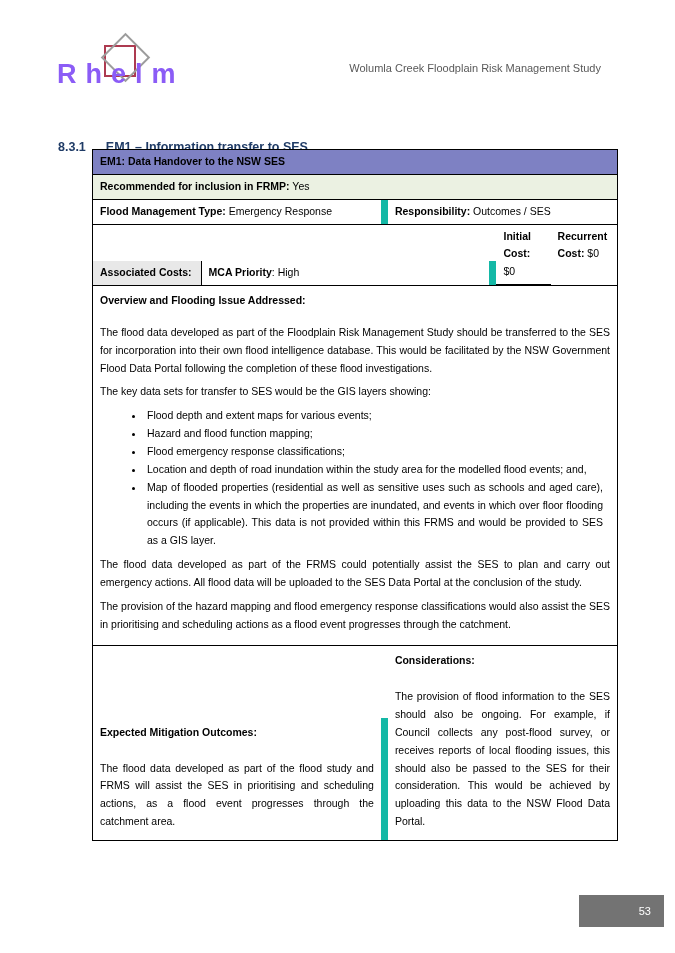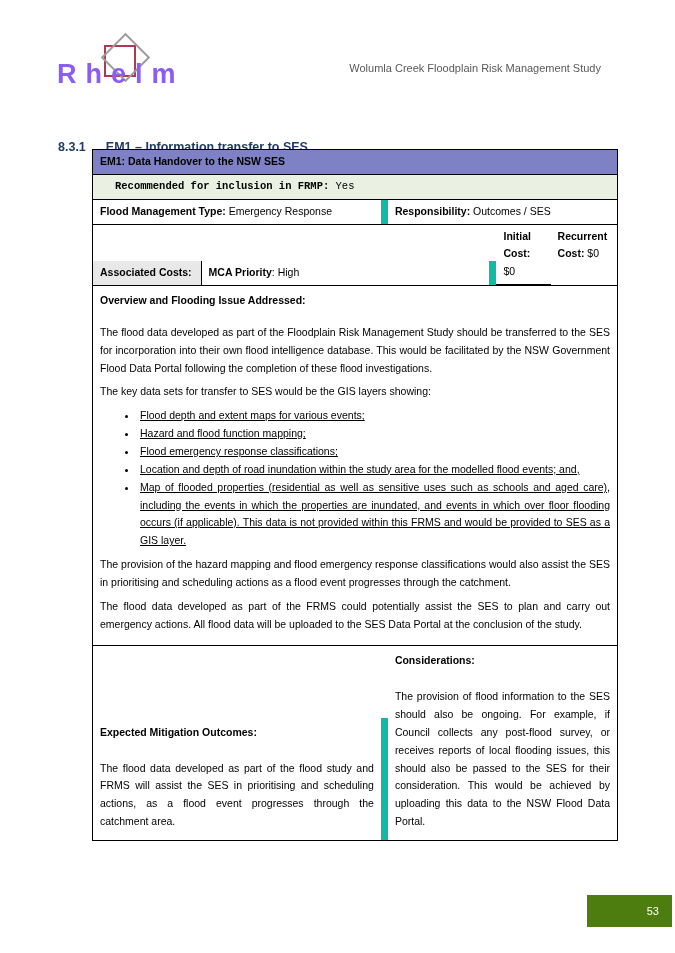--- a/index.html
+++ b/index.html
@@ -30,38 +30,38 @@
     box-sizing:border-box;
   }
   .doc-table *{box-sizing:border-box;}
   .row{display:flex;border-bottom:1px solid #000;align-items:flex-end;}
   .row:last-child{border-bottom:none;}
   .cell{padding:3px 7px;}
   .c1{width:296px;border-right:7px solid #14b8a6;}
   .c2{width:109px;border-right:1px solid #000;}
   .c23{width:230px;}
   .title-row{background:#7e81c3;font-weight:bold;padding:3px 7px;}
-  .frmp-row{background:#ebf1e2;padding:3px 22px;font-family:Liberation Mono, monospace;}
+  .frmp-row{background:#ebf1e2;padding:3px 7px;}
   .gray{background:#e8e8e8;display:flex;align-items:center;font-weight:bold;}
   .costcol{width:121px;display:flex;flex-direction:row;}
   .costcell{padding:3px 7px;border-bottom:1px solid #000;}
   .costcell:last-child{border-bottom:none;}
   b{font-weight:bold;}
   .justify{text-align:justify;}
   .overview-cell{padding:3px 7px 6px 7px;}
   .overview-cell p{margin:6px 0;}
   .overview-cell p.head{margin:3px 0 14px 0;}
-  ul.bullets{margin:6px 0;padding-left:38px;text-decoration:underline;}
+  ul.bullets{margin:6px 7px;padding-left:38px;}
   ul.bullets li{text-align:justify;padding-left:2px;}
   .bottom-cell p{margin:3px 0 18px 0;}
   .bottom-cell p.body{margin:9px 0 6px 0;}
   
   .page-box{
-    position:absolute;right:3px;bottom:26px;width:72px;height:32px;
-    background:#4d7c0f;color:#fff;font-size:11px;
+    position:absolute;right:11px;bottom:26px;width:72px;height:32px;
+    background:#737373;color:#fff;font-size:11px;
     display:flex;align-items:center;justify-content:flex-end;padding-right:13px;
   }
 </style>
 </head>
 <body>
 
 <div class="logo">
   <div class="sq"></div>
   <div class="dm"></div>
   <div class="word">Rhelm</div>
@@ -114,22 +114,22 @@
       <p class="head"><b>Overview and Flooding Issue Addressed:</b></p>
       <p class="justify">The flood data developed as part of the Floodplain Risk Management Study should be transferred to the SES for incorporation into their own flood intelligence database. This would be facilitated by the NSW Government Flood Data Portal following the completion of these flood investigations.</p>
       <p>The key data sets for transfer to SES would be the GIS layers showing:</p>
       <ul class="bullets">
         <li>Flood depth and extent maps for various events;</li>
         <li>Hazard and flood function mapping;</li>
         <li>Flood emergency response classifications;</li>
         <li>Location and depth of road inundation within the study area for the modelled flood events; and,</li>
         <li>Map of flooded properties (residential as well as sensitive uses such as schools and aged care), including the events in which the properties are inundated, and events in which over floor flooding occurs (if applicable). This data is not provided within this FRMS and would be provided to SES as a GIS layer.</li>
       </ul>
+      <p class="justify">The flood data developed as part of the FRMS could potentially assist the SES to plan and carry out emergency actions. All flood data will be uploaded to the SES Data Portal at the conclusion of the study.</p>
       <p class="justify">The provision of the hazard mapping and flood emergency response classifications would also assist the SES in prioritising and scheduling actions as a flood event progresses through the catchment.</p>
-      <p class="justify">The flood data developed as part of the FRMS could potentially assist the SES to plan and carry out emergency actions. All flood data will be uploaded to the SES Data Portal at the conclusion of the study.</p>
     </div>
   </div>
 
   <div class="row">
     <div class="cell c1 bottom-cell">
       <p><b>Expected Mitigation Outcomes:</b></p>
       <p class="justify body">The flood data developed as part of the flood study and FRMS will assist the SES in prioritising and scheduling actions, as a flood event progresses through the catchment area.</p>
     </div>
     <div class="cell c23 bottom-cell" style="border-right:none;">
       <p><b>Considerations:</b></p>

